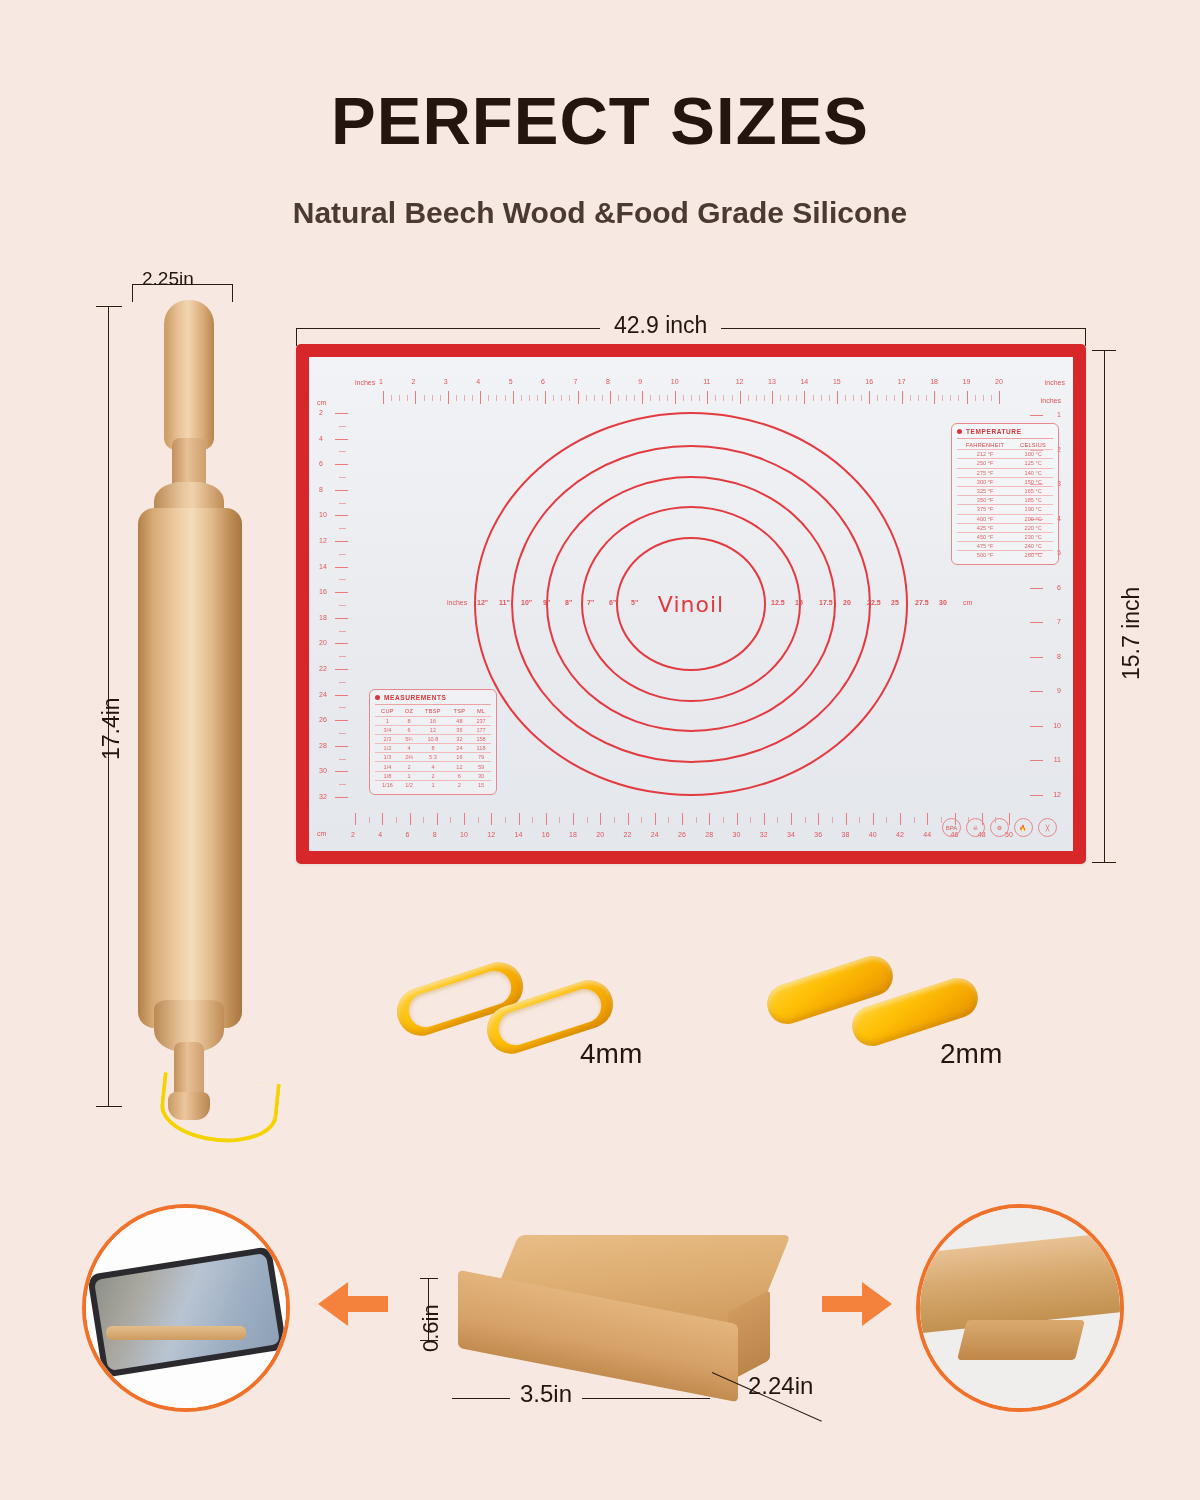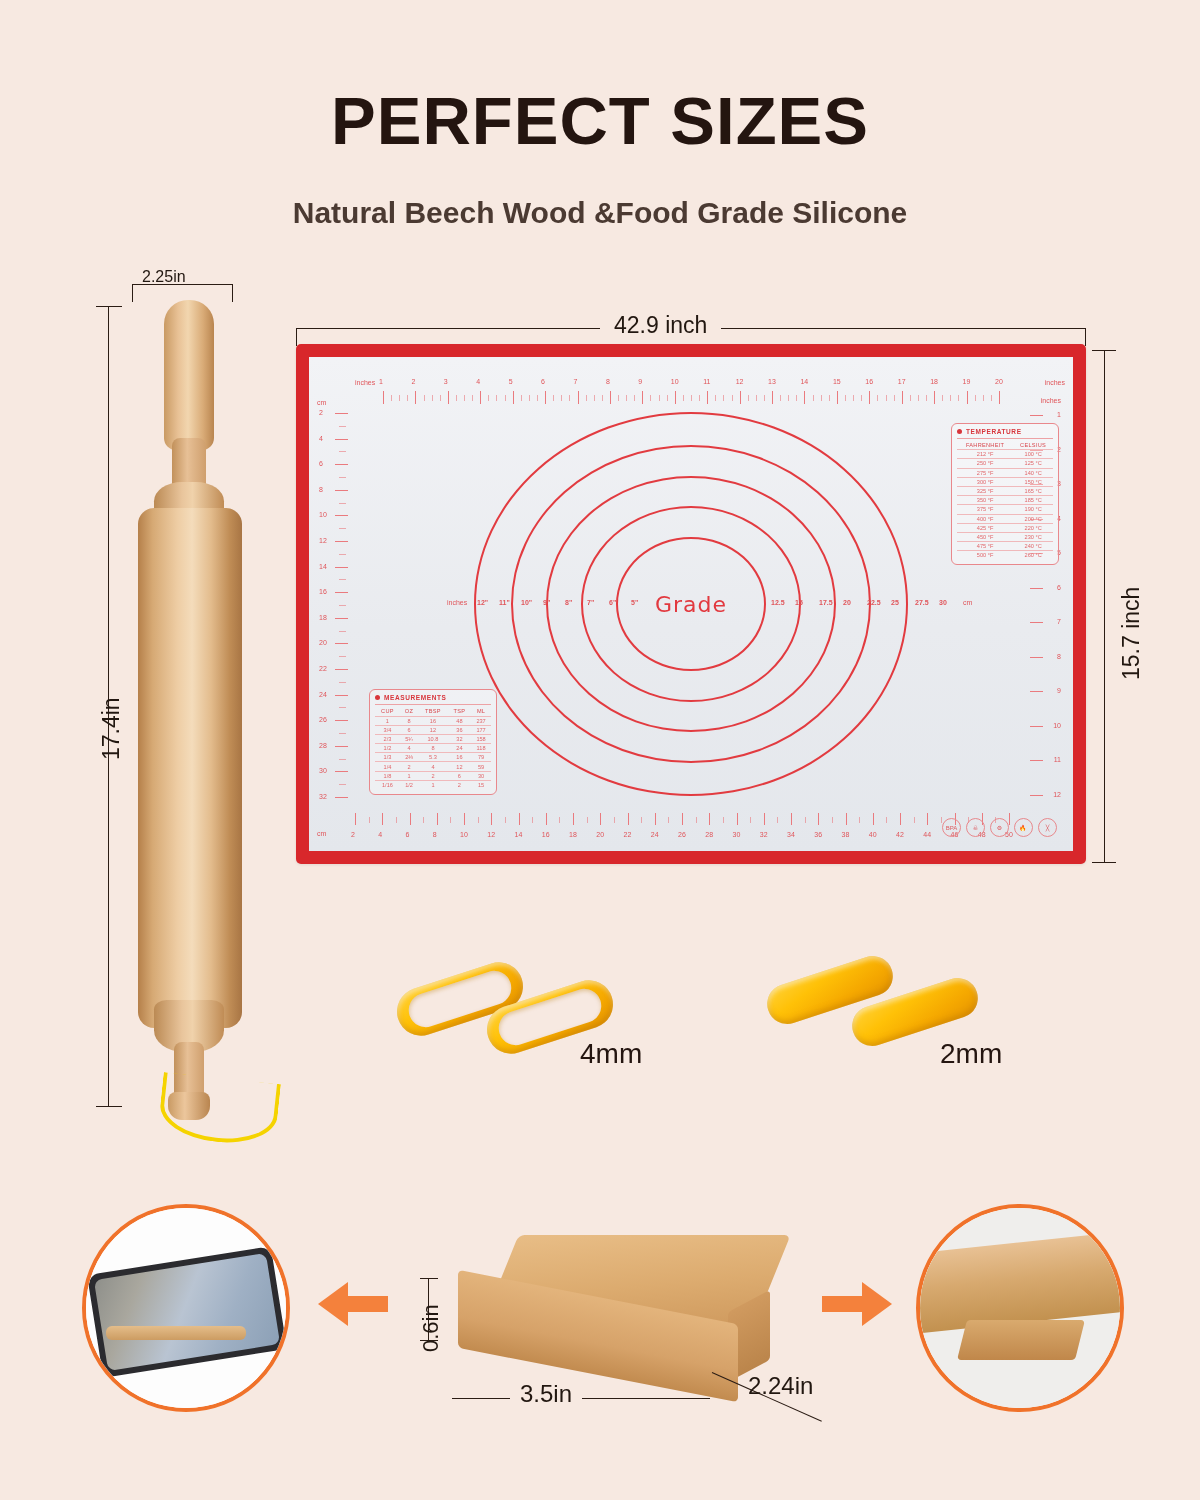--- a/index.html
+++ b/index.html
@@ -201,21 +201,21 @@
 <div class="stage">
 
   <div id="headline">PERFECT SIZES</div>
   <div id="subhead">Natural Beech Wood &amp;Food Grade Silicone</div>
 
   <div>
 
     <div class="dimline hline" style="left:132px;top:284px;width:100px;"></div>
     <div class="dimline vline" style="left:132px;top:284px;height:18px;"></div>
     <div class="dimline vline" style="left:232px;top:284px;height:18px;"></div>
-    <div class="dimlabel" style="left:142px;top:268px;font-size:16px;">2.25in</div>
+    <div class="dimlabel" style="left:142px;top:268px;font-size:19px;">2.25in</div>
 
     <div class="dimline vline" style="left:108px;top:306px;height:800px;"></div>
     <div class="dimline hline" style="left:96px;top:306px;width:26px;"></div>
     <div class="dimline hline" style="left:96px;top:1106px;width:26px;"></div>
     <div class="dimlabel rot90" style="left:98px;top:760px;font-size:23px;">17.4in</div>
 
     <div id="rollingpin">
       <div class="pin-handle-top"></div>
       <div class="pin-neck-top"></div>
       <div class="pin-flare-top"></div>
@@ -239,21 +239,21 @@
 
   <div id="mat">
     <div id="mat-inner">
 
       <div class="ring" style="width:430px;height:380px;"></div>
       <div class="ring" style="width:356px;height:314px;"></div>
       <div class="ring" style="width:286px;height:252px;"></div>
       <div class="ring" style="width:216px;height:192px;"></div>
       <div class="ring" style="width:146px;height:130px;"></div>
 
-      <div id="brand">Grade</div>
+      <div id="brand">Vinoil</div>
 
       <div id="top-ruler">
           <div class="tick" style="left: 74px; top: 34px; width: 1px; height: 13px;"></div>
           <div class="mat-txt" style="left: 70px; top: 21px;">1</div>
           <div class="tick" style="left: 106.421px; top: 34px; width: 1px; height: 13px;"></div>
           <div class="mat-txt" style="left: 102.421px; top: 21px;">2</div>
           <div class="tick" style="left: 138.842px; top: 34px; width: 1px; height: 13px;"></div>
           <div class="mat-txt" style="left: 134.842px; top: 21px;">3</div>
           <div class="tick" style="left: 171.263px; top: 34px; width: 1px; height: 13px;"></div>
           <div class="mat-txt" style="left: 167.263px; top: 21px;">4</div>

